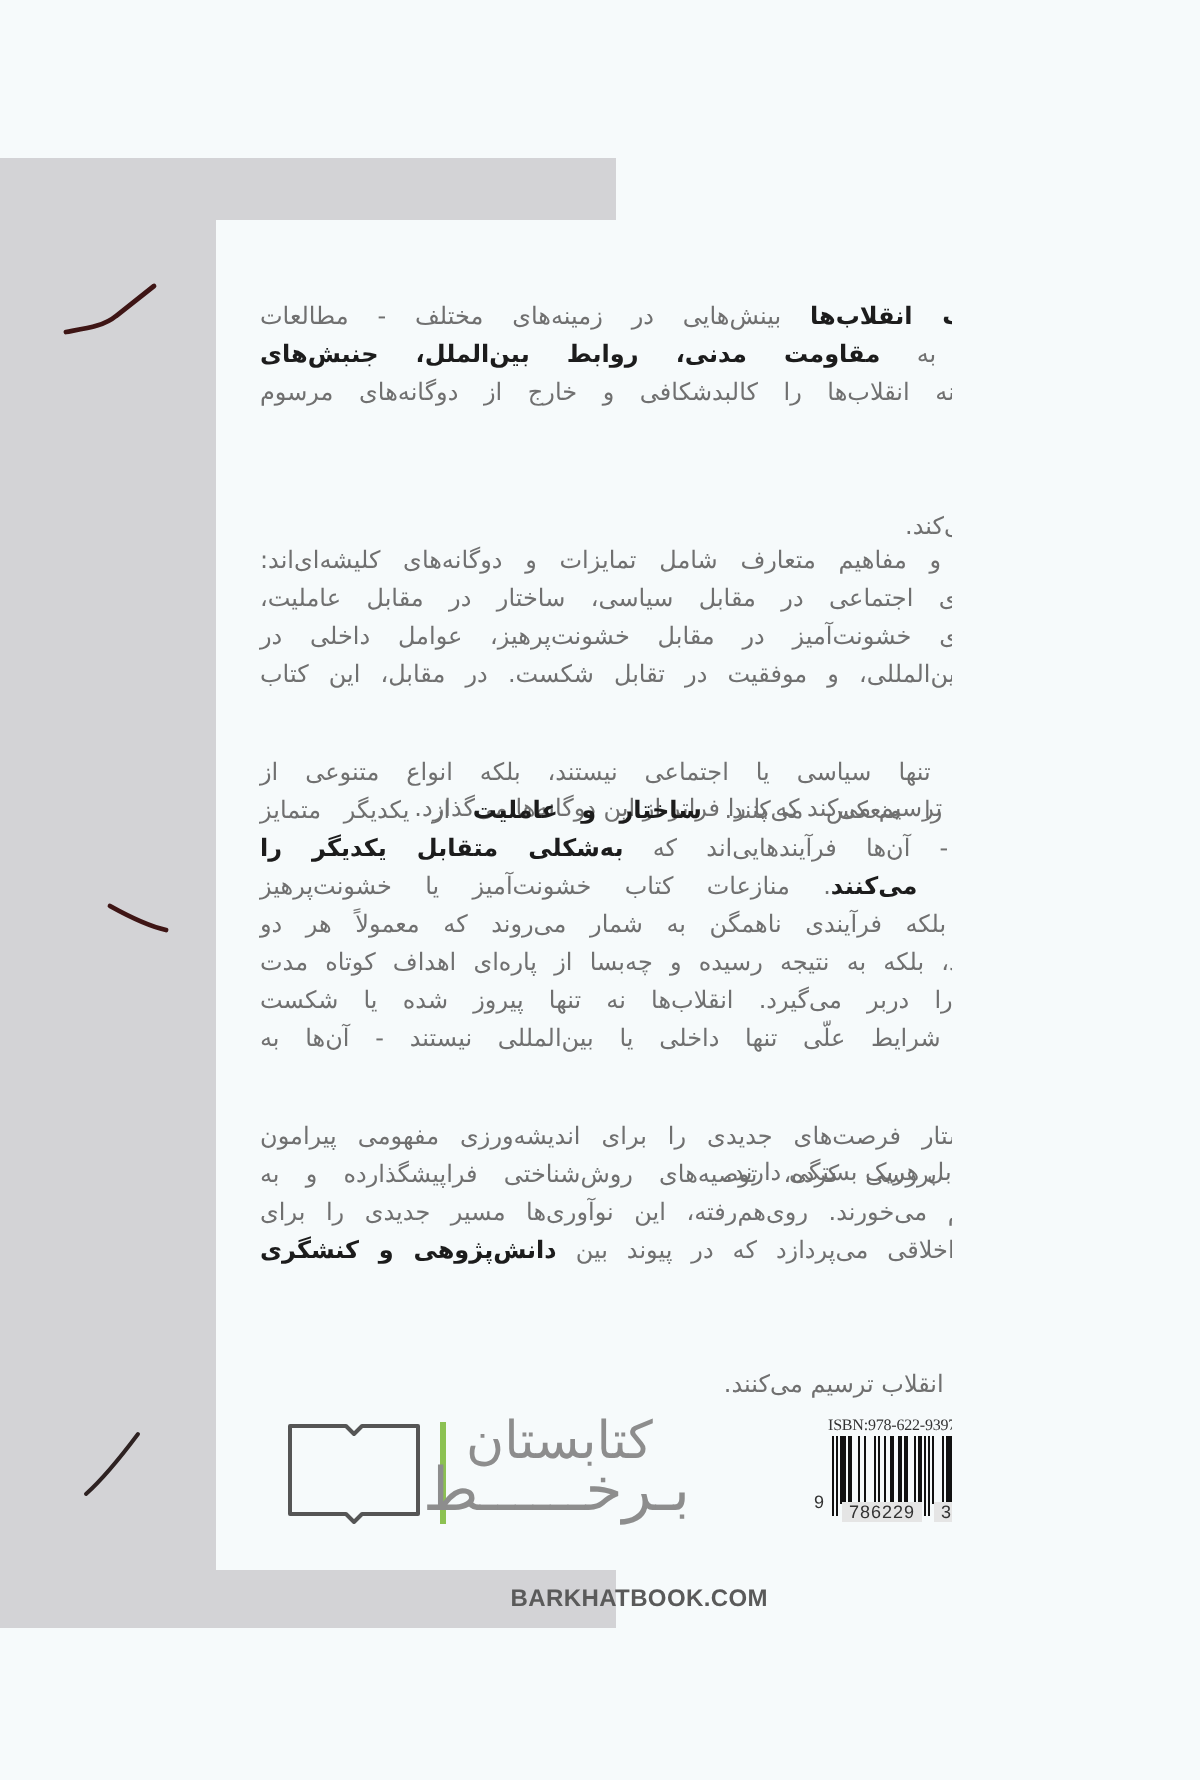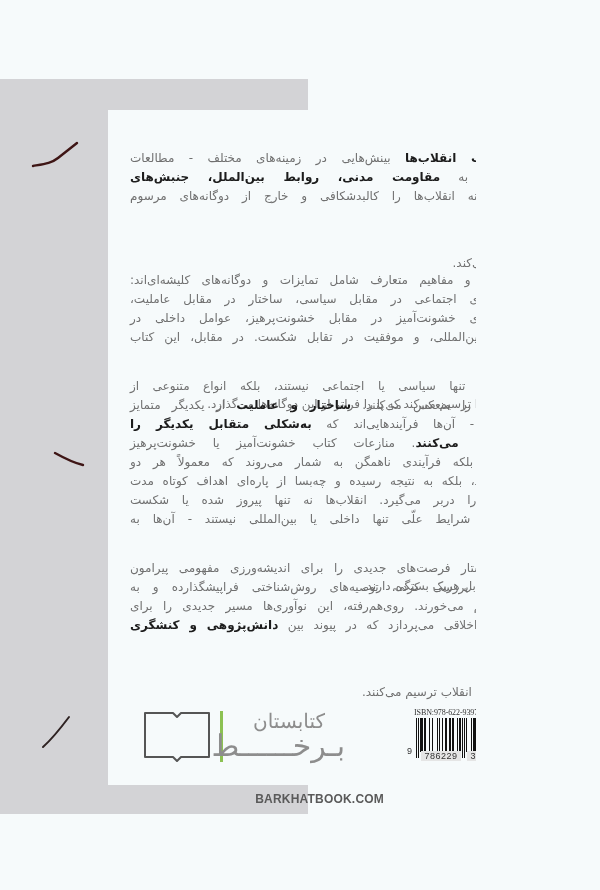--- a/index.html
+++ b/index.html
@@ -17,21 +17,21 @@
     height: 19px; line-height: 19px; font-size: 12px; color: #707070;
     white-space: nowrap; text-align: justify; text-align-last: justify;
   }
   .line.last { text-align-last: start; margin-top: 48px; }
   .line .b { color: #1c1c1c; font-weight: bold; }
 
   .logo { position: absolute; left: 143px; top: 708px; width: 210px; height: 58px; }
   .book-icon { position: absolute; left: 0; top: 2px; }
   .logo-divider { position: absolute; left: 77px; top: 3px; width: 3px; height: 51px; background: #8cc152; }
   .logo-text { position: absolute; left: 90px; top: 0; width: 112px; direction: rtl; color: #8d8d8d; font-weight: 300; }
-  .logo-line1 { font-size: 20px; line-height: 26px; height: 26px; text-align: center; }
+  .logo-line1 { font-size: 26px; line-height: 26px; height: 26px; text-align: left; }
   .logo-line2 { font-size: 30px; line-height: 24px; height: 24px; text-align: right; }
 
   .barcode { position: absolute; left: 405px; top: 708px; width: 110px; height: 56px; }
   .isbn-text { position: absolute; left: 9px; top: 0; font-family: Liberation Serif, serif; font-size: 8px; letter-spacing: -0.1px; color: #333; white-space: nowrap; }
   .bars { position: absolute; left: 11px; top: 10px; }
   .digit { position: absolute; font-family: "Liberation Sans", sans-serif; font-size: 9px; color: #333; line-height: 10px; background: #e5e5e5; }
   .digit-first { left: 2px; top: 38px; background: transparent; }
   .digit-left { left: 16px; top: 43px; width: 40px; text-align: center; letter-spacing: 0.5px; }
   .digit-right { left: 62px; top: 43px; width: 40px; text-align: center; letter-spacing: 0.5px; }
 

